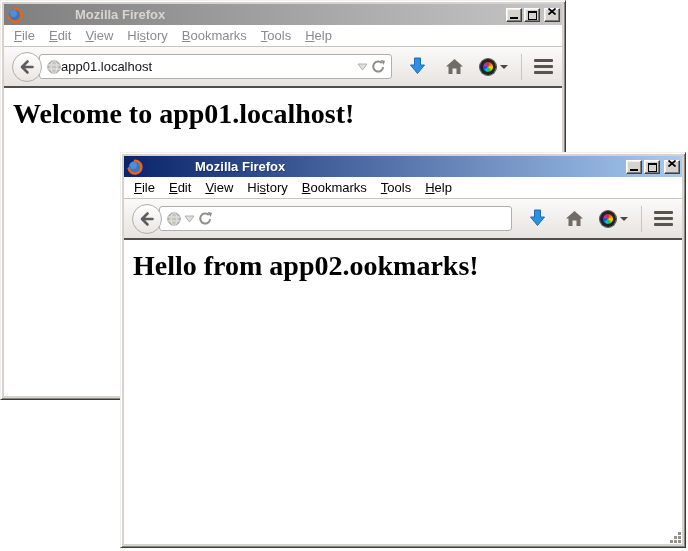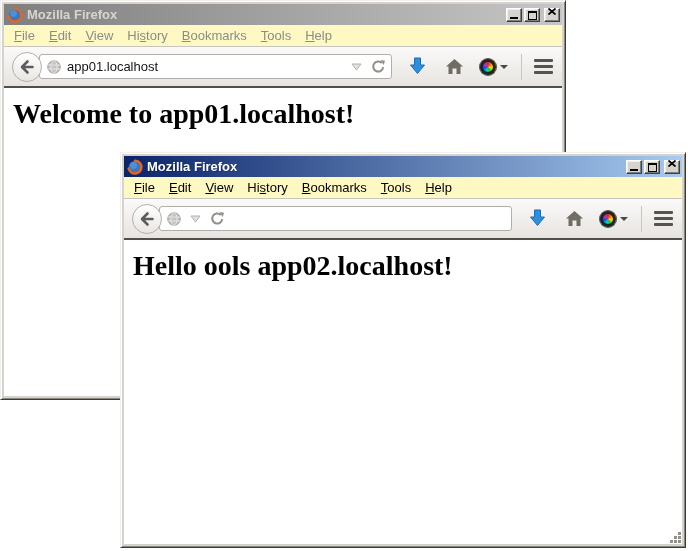--- a/index.html
+++ b/index.html
@@ -25,20 +25,21 @@
     height: 21px; flex: none;
     display: flex; align-items: center;
     padding: 0 2px 0 3px; gap: 4px;
     background: linear-gradient(90deg, #0a246a, #a6caf0);
   }
   .window.inactive .titlebar { background: linear-gradient(90deg, #7f7f7f, #c6c6c6); }
   .win-title {
     flex: 1; font-size: 13px; font-weight: bold; color: #ffffff;
     white-space: nowrap; overflow: hidden; padding-bottom: 1px;
     text-shadow: 1px 1px 0 rgba(0,0,0,0.25);
+    margin-left: 48px;
   }
   .window.inactive .win-title { color: #d8d5d0; text-shadow: none; }
 
   .ff-icon { width: 16px; height: 16px; flex: none; }
 
   .ctrls { display: flex; gap: 2px; align-items: center; }
   .ctrl {
     width: 16px; height: 14px; flex: none;
     background: #d6d3ce;
     border: 1px solid; border-color: #ffffff #404040 #404040 #ffffff;
@@ -49,21 +50,21 @@
   .ctrl.close { margin-left: 2px; }
   .g-min { width: 8px; height: 2px; background: #000; margin: 0 0 2px 0; }
   .g-max { width: 9px; height: 9px; border: 1px solid #000; border-top-width: 2px; margin-bottom: 1px; }
   .g-close { margin-bottom: 2px; }
 
   
   .menubar {
     height: 21px; flex: none;
     display: flex; align-items: center;
     padding-left: 3px;
-    background: #fef9c3;
+    background: #ffffff;
     font-size: 13px; color: #000;
   }
   .menu-item { padding: 2px 7px; white-space: nowrap; }
   .window.inactive .menu-item { color: #8b8b8b; }
 
   
   .toolbar {
     height: 40px; flex: none;
     display: flex; align-items: center;
     padding: 0 9px 0 8px;
@@ -75,21 +76,21 @@
     border: 1px solid #b2afab;
     background: linear-gradient(#ffffff, #e9e6e2);
     display: flex; align-items: center; justify-content: center;
     position: relative; z-index: 2;
   }
   .urlbar {
     flex: 1; height: 25px; margin-left: -3px;
     background: #ffffff;
     border: 1px solid #b2afab; border-radius: 3px;
     display: flex; align-items: center;
-    padding: 0 5px 0 7px; gap: 6px;
+    padding: 0 5px 0 7px; 
     position: relative; z-index: 1;
   }
   .url-text { flex: 1; font-size: 13px; color: #141414; white-space: nowrap; overflow: hidden; }
   .url-dd, .reload-btn { flex: none; display: flex; align-items: center; justify-content: center; width: 16px; height: 18px; }
   .tb-btn { flex: none; display: flex; align-items: center; justify-content: center; }
   .dl-btn    { margin-left: 17px; }
   .home-btn  { margin-left: 19px; }
   .wheel-btn { margin-left: 16px; gap: 4px; }
   .wheel {
     width: 16px; height: 16px; border-radius: 50%;
@@ -300,18 +301,18 @@
       <span class="tb-btn">
         <span class="burger">
             <i></i>
             <i></i>
             <i></i>
           </span>
       </span>
     </div>
 
     <div class="content">
-      <h1 class="page-heading">Hello ools app02.localhost!</h1>
+      <h1 class="page-heading">Hello from app02.ookmarks!</h1>
       <span class="grip"></span>
     </div>
   </section>
 
 </div>
 
 </body></html>

